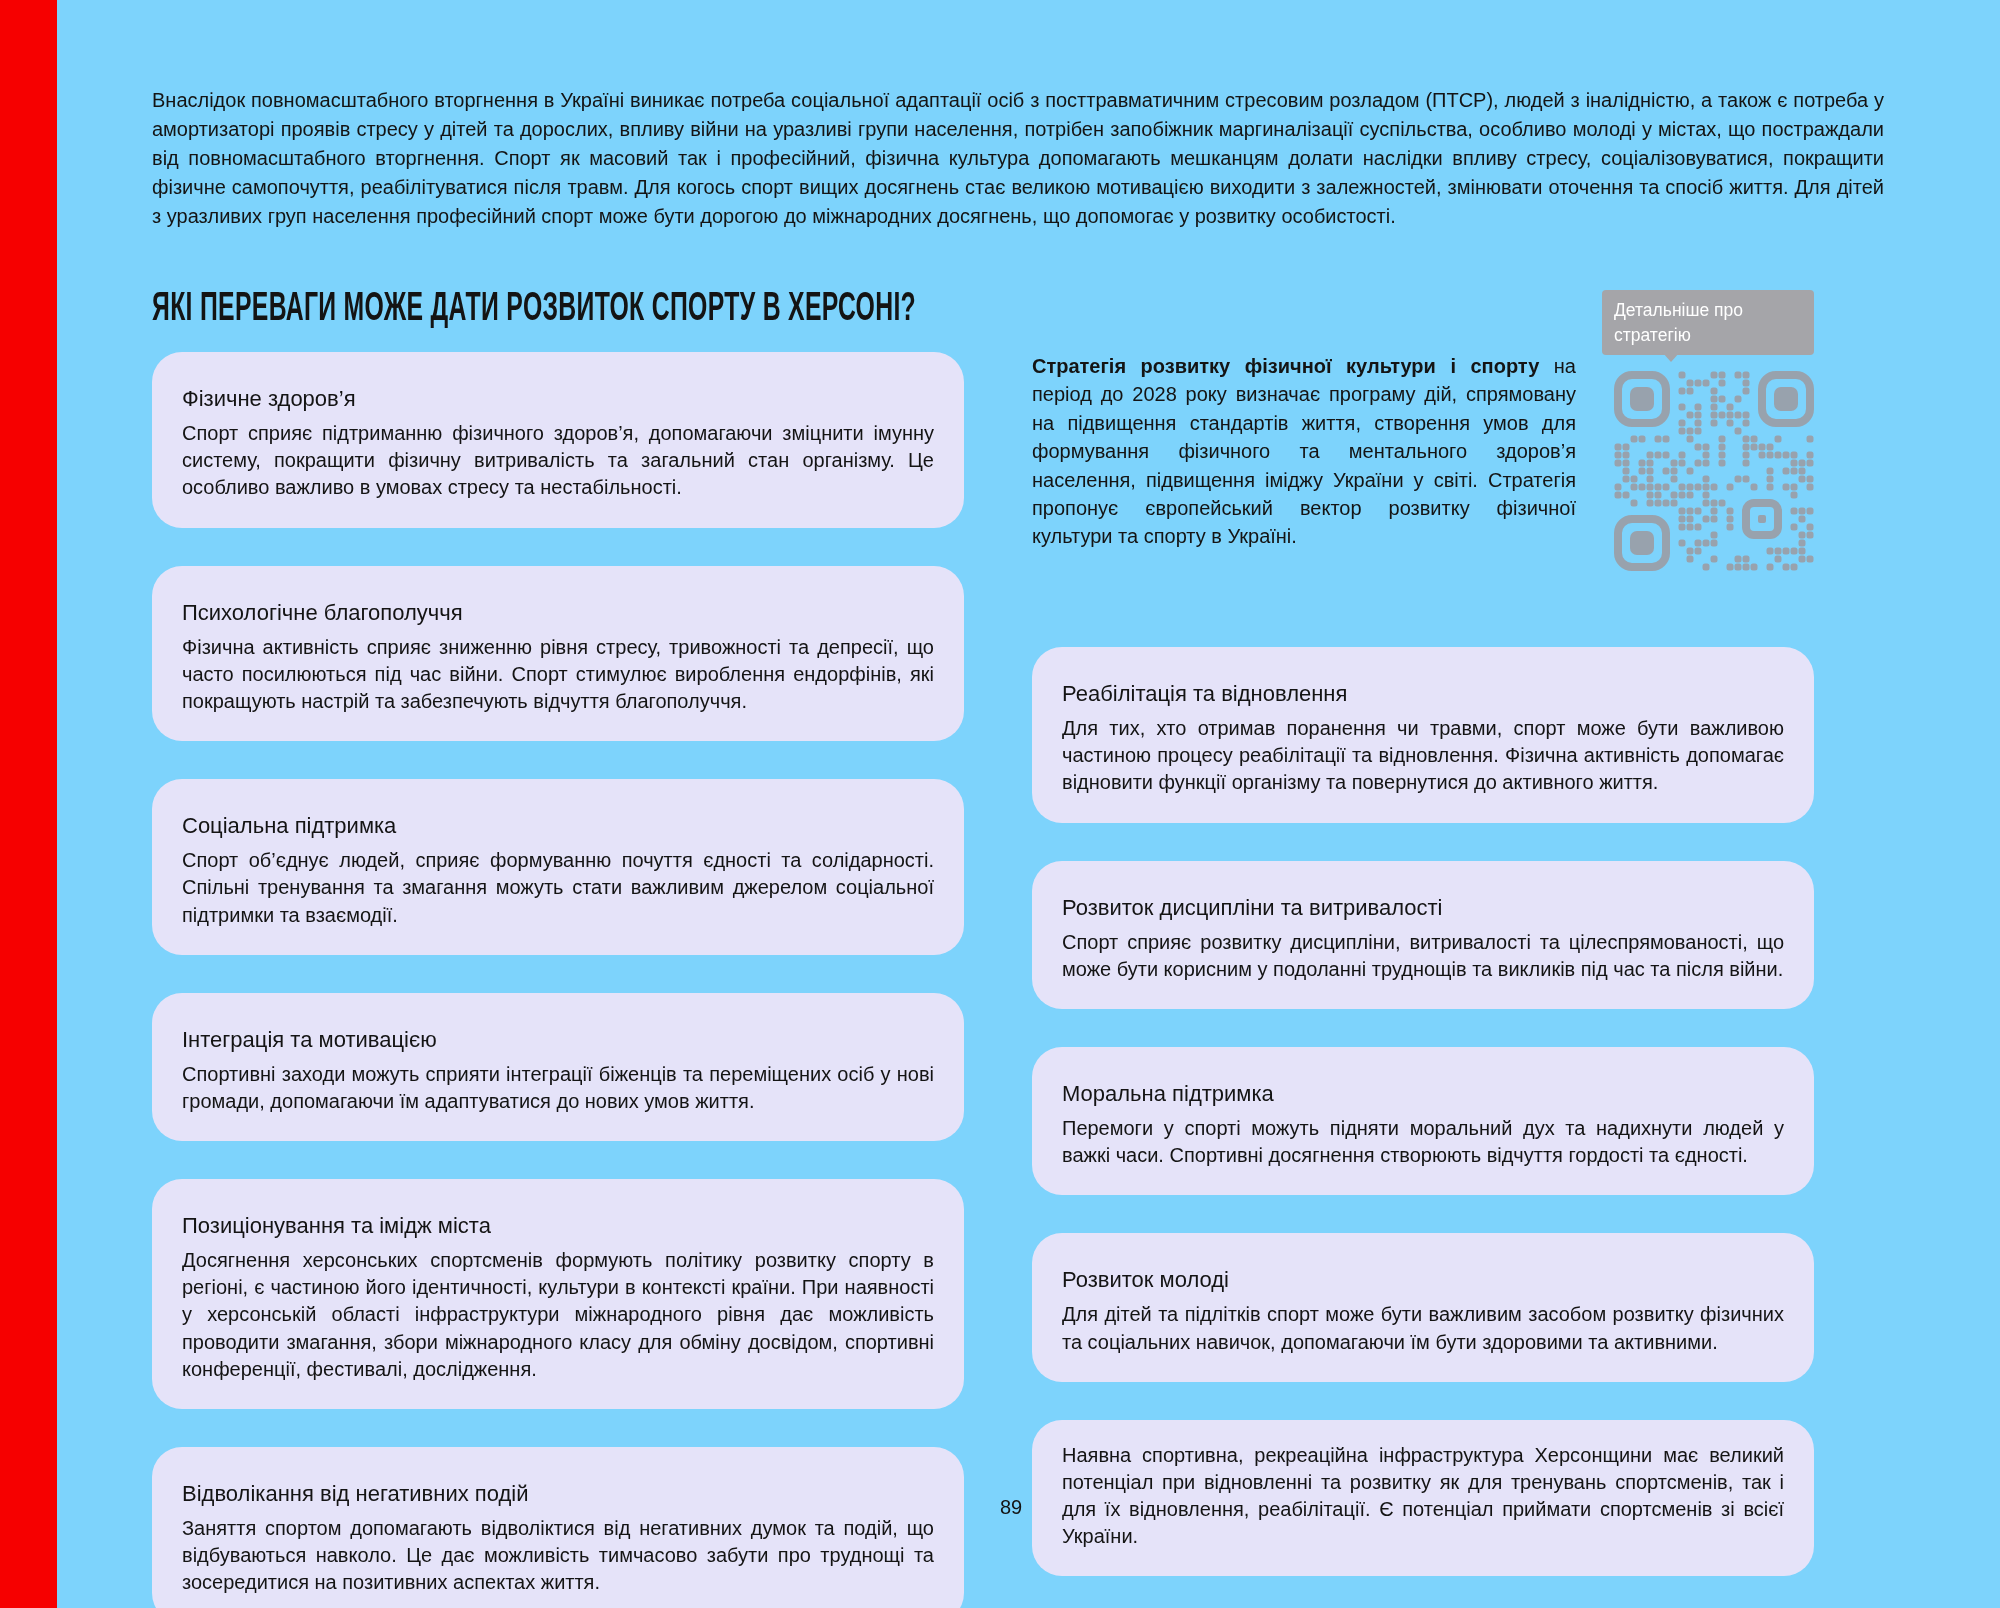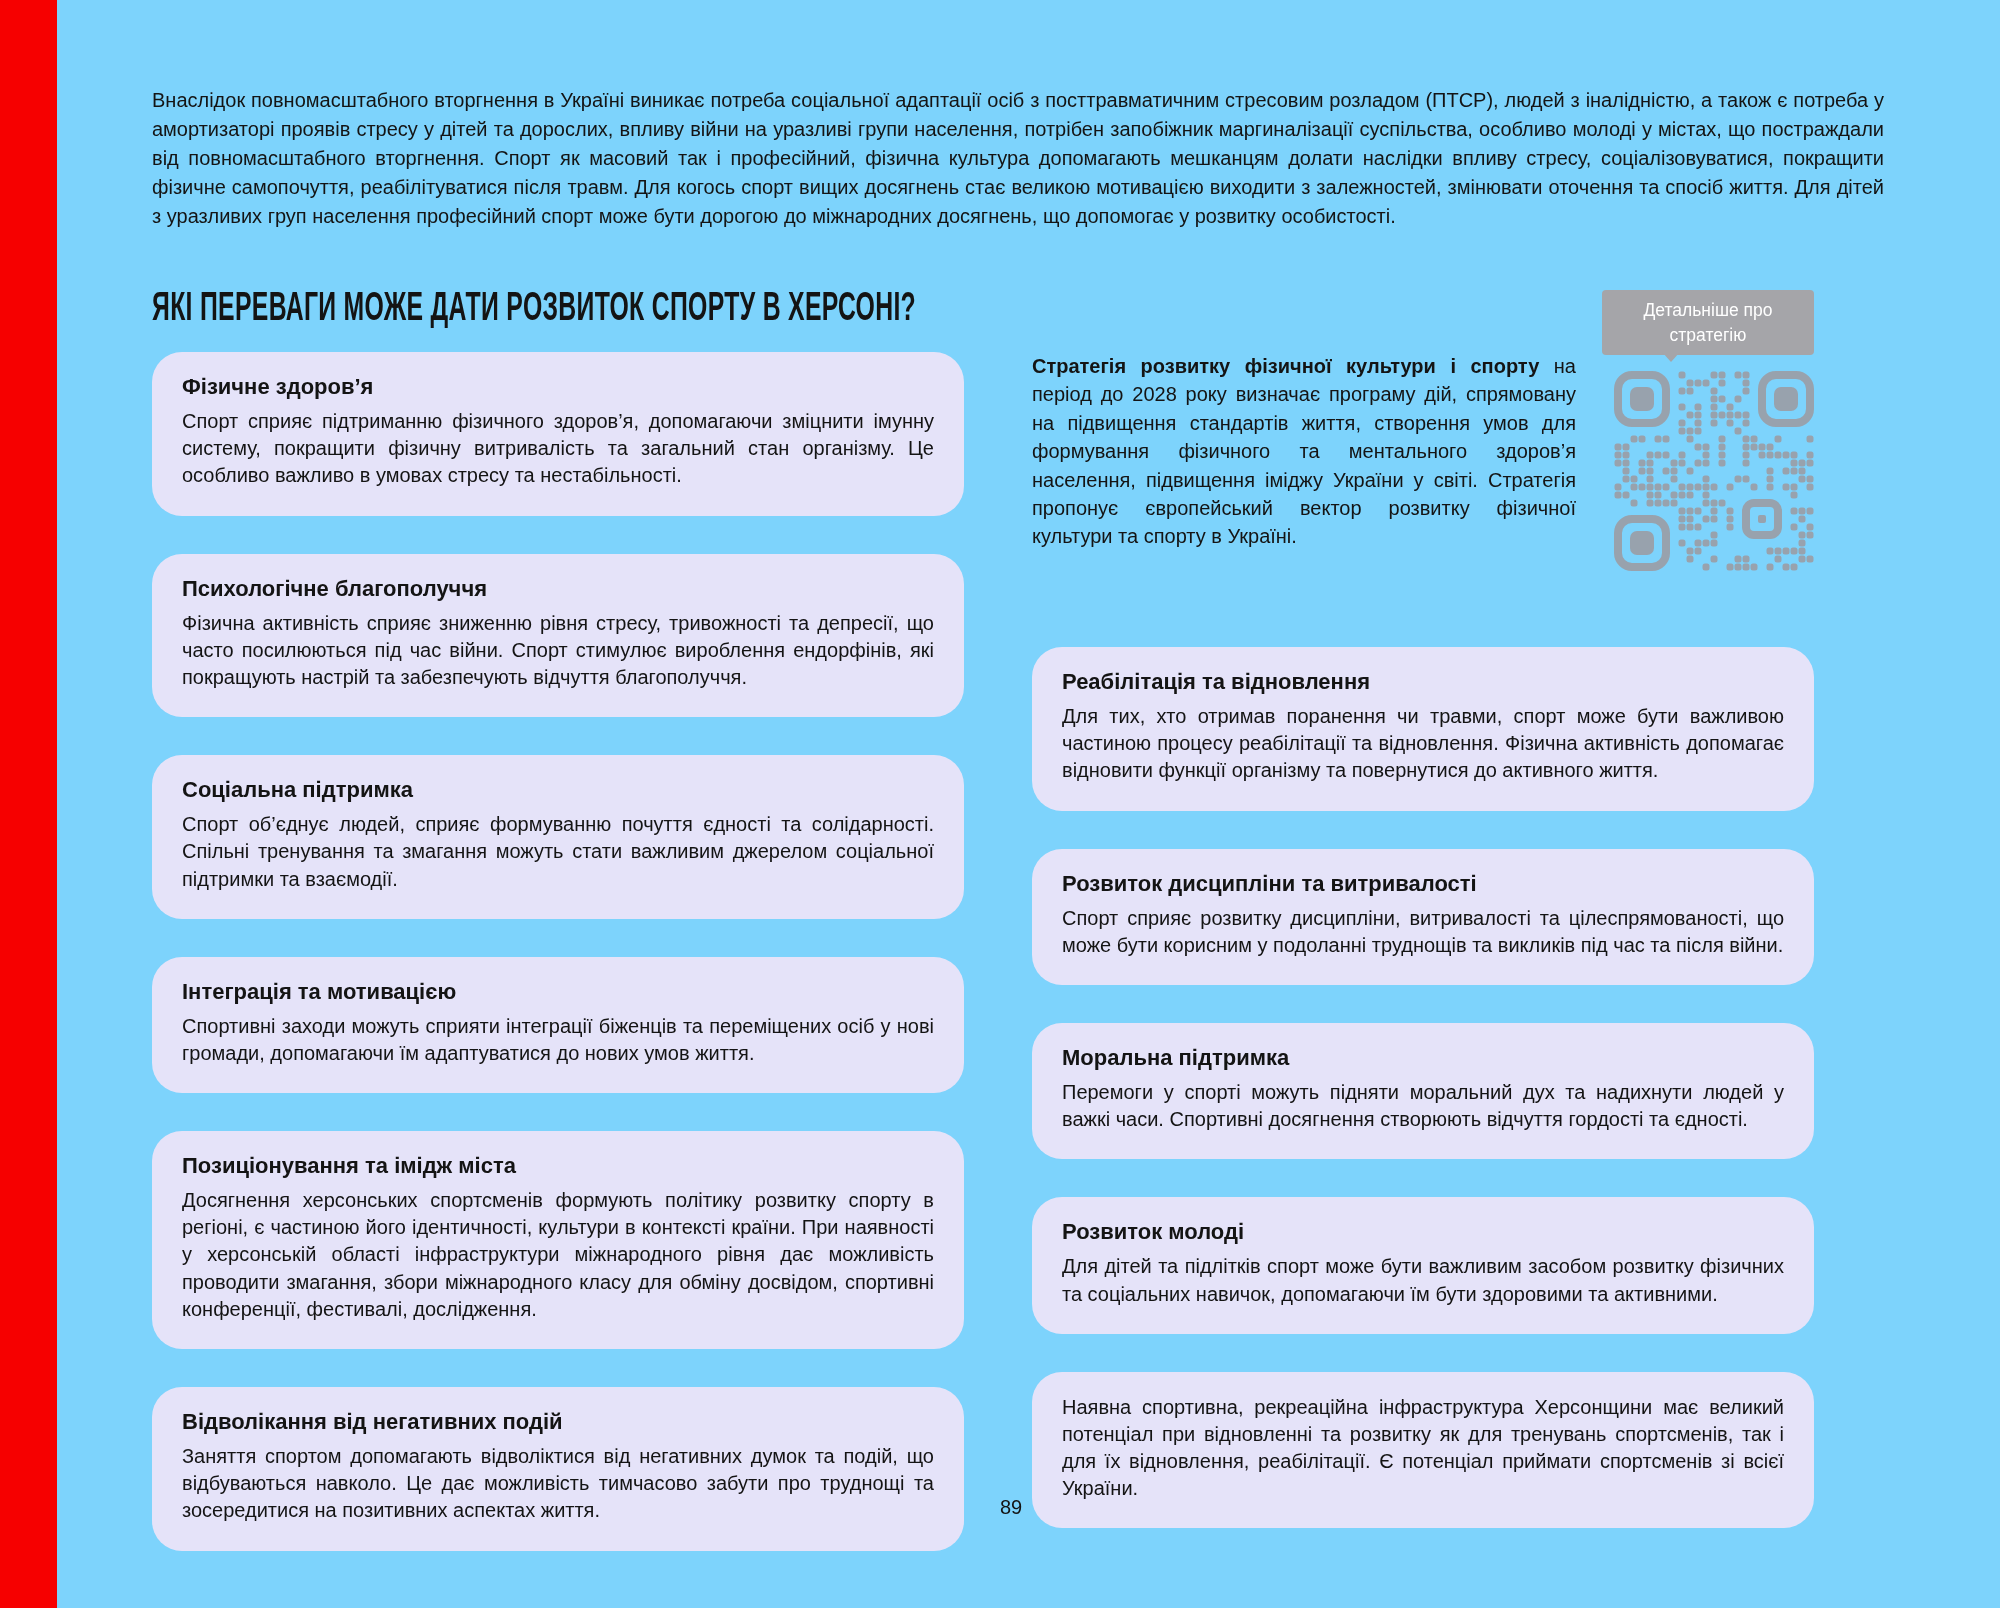--- a/index.html
+++ b/index.html
@@ -12,27 +12,27 @@
   *{box-sizing:border-box;}
   body{margin:0;background:#fff;font-family:"Liberation Sans","DejaVu Sans",sans-serif;color:var(--ink);}
   .page{position:relative;width:2000px;height:1608px;background:#7dd3fc;overflow:hidden;}
   .red-strip{position:absolute;left:0;top:0;width:57px;height:100%;background:var(--accent-red);}
   .intro{position:absolute;left:152px;top:86px;width:1732px;margin:0;font-size:20px;line-height:1.45;text-align:justify;}
   .section-heading{position:absolute;left:152px;top:284px;margin:0;font-size:40px;font-weight:700;letter-spacing:.5px;white-space:nowrap;transform:scaleX(.62);transform-origin:left center;}
   .col{position:absolute;display:flex;flex-direction:column;gap:38px;}
   .col-left{left:152px;top:352px;width:812px;}
   .col-right{left:1032px;top:352px;width:782px;}
   .card{background:var(--card-bg);border-radius:30px;padding:22px 30px 26px;}
-  .card-title{margin:0 0 8px;font-size:22px;font-weight:700;}
+  .card-title{margin:12px 0 8px;font-size:22px;font-weight:400;}
   .card-body{margin:0;font-size:20px;line-height:1.36;text-align:justify;}
   .strategy-row{display:flex;gap:26px;align-items:flex-start;margin-bottom:38px;}
   .strategy{flex:1;margin:0;font-size:20px;line-height:1.42;text-align:justify;}
   .strategy b{font-weight:700;}
   .qr-area{width:212px;flex:0 0 212px;margin-top:-62px;display:flex;flex-direction:column;align-items:flex-end;}
-  .tooltip{position:relative;width:212px;background:var(--tooltip-gray);color:#fff;font-size:17.5px;line-height:1.4;padding:8px 12px;border-radius:4px;text-align:center;}
+  .tooltip{position:relative;width:212px;background:var(--tooltip-gray);color:#fff;font-size:17.5px;line-height:1.4;padding:8px 12px;border-radius:4px;}
   .tooltip::after{content:"";position:absolute;bottom:-16px;left:60px;border:9px solid transparent;border-top:10px solid var(--tooltip-gray);}
   .qr-svg{margin-top:16px;display:block;}
   .page-number{position:absolute;left:1000px;top:1496px;margin:0;font-size:20px;}
 </style>
 </head>
 <body>
 
 <div class="page">
   <div class="red-strip"></div>
 

